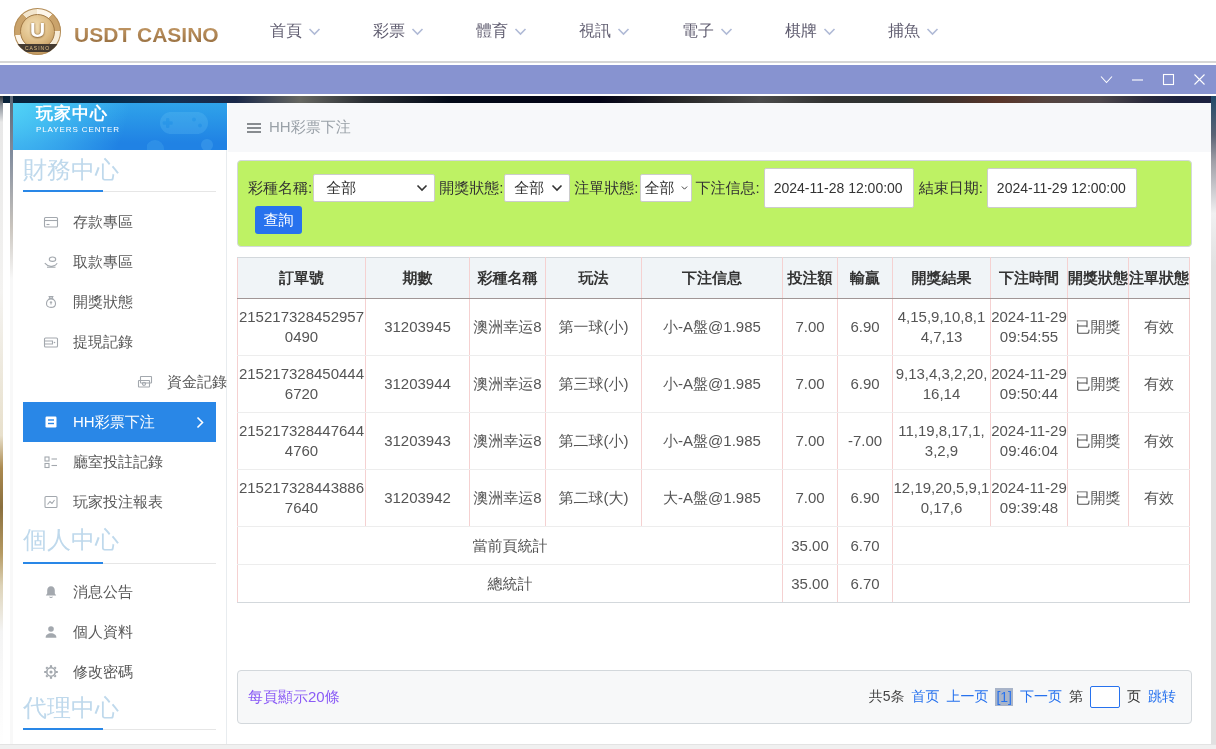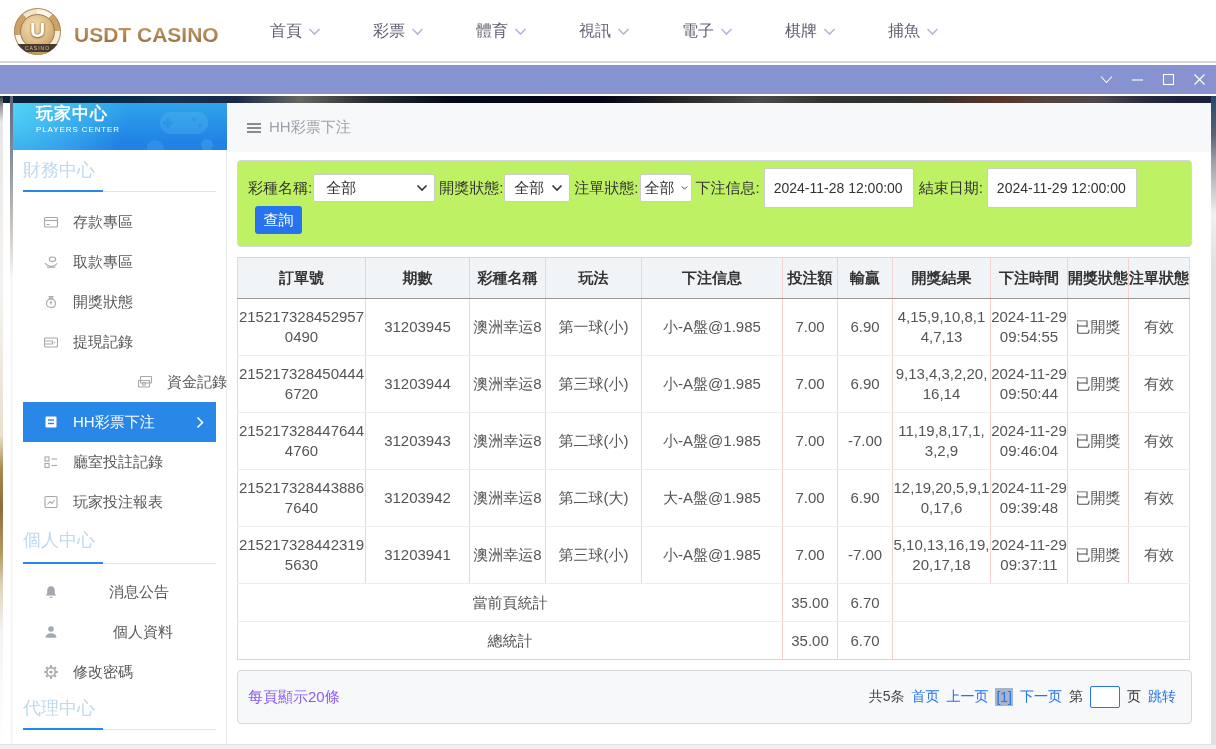--- a/index.html
+++ b/index.html
@@ -41,21 +41,21 @@
   background:linear-gradient(180deg,#214a69 0%,#5b6375 6%,#9f9fa7 10%,#f0f0f1 18%,#e1e1e1 26%,#e1e1e1 100%); }
 
 
 .sidebar { position:absolute; left:13px; top:103px; width:214px; height:641px; background:#fff; border-right:1px solid #e8ecef; }
 .sb-header { position:absolute; left:0; top:0; width:214px; height:47px;
   background:radial-gradient(circle at -5% -20%, #55d8f8 0%, rgba(85,216,248,0) 55%), linear-gradient(180deg,#2fa3ea 0%,#2082e4 85%); color:#fff; padding:0 0 0 23px; overflow:hidden; }
 .sb-header h1 { font-size:17px; font-weight:bold; line-height:21px; letter-spacing:1px; }
 .sb-header .sub { font-size:8px; letter-spacing:0.9px; line-height:10px; margin-top:1px; }
 .sb-pad { position:absolute; right:8px; top:4px; opacity:.35; }
 .sb-body { position:absolute; top:47px; left:0; right:0; bottom:0; }
-.sec-title { position:absolute; left:10px; font-size:18px; color:#bfd9ec; line-height:24px; }
+.sec-title { position:absolute; left:10px; font-size:24px; color:#bfd9ec; line-height:24px; }
 .sec-line { position:absolute; left:10px; width:193px; height:3px; }
 .sec-line .blue { position:absolute; left:0; top:0; width:80px; height:2px; background:#2987e7; }
 .sec-line .gray { position:absolute; left:80px; top:1px; width:113px; height:1px; background:#e6e6e6; }
 .sb-item { position:absolute; left:0; width:214px; height:40px; display:flex; align-items:center; cursor:pointer; color:#585858; }
 .sb-item .ic { width:16px; height:16px; margin-left:30px; color:#a3a8ae; flex:0 0 16px; }
 .sb-item .lbl { font-size:15px; margin-left:14px; }
 .sb-item.active { background:#2987e7; color:#fff; width:193px; margin-left:10px; }
 .sb-item.active .ic { color:#fff; margin-left:20px; }
 .sb-item.active .arrow { position:absolute; right:12px; color:#fff; font-size:14px; }
 
@@ -272,28 +272,28 @@
             <rect x="2" y="2.5" width="12" height="11" rx="1"></rect>
             <path d="M4.5 10.5 l2.5-3 2 2 2.5-3.5" fill="none"></path>
           </svg>
           <span class="lbl">玩家投注報表</span>
         </div>
         <div class="sec-title" style="top: 378px;">個人中心</div>
         <div class="sec-line" style="top: 412px;">
           <div class="blue"></div>
           <div class="gray"></div>
         </div>
-        <div class="sb-item" style="top: 422px; gap: 36px;">
+        <div class="sb-item" style="top: 422px;">
           <svg class="ic" width="16" height="16" viewBox="0 0 16 16" fill="none" stroke="currentColor" stroke-width="1.1">
             <path d="M8 2.2c-2.4 0-3.8 1.9-3.8 4.3v3.1L2.8 11.4h10.4L11.8 9.6V6.5c0-2.4-1.4-4.3-3.8-4.3z" fill="currentColor" stroke="none"></path>
             <path d="M6.6 12.6a1.5 1.5 0 0 0 2.8 0" fill="none"></path>
           </svg>
           <span class="lbl">消息公告</span>
         </div>
-        <div class="sb-item" style="top: 462px; gap: 40px;">
+        <div class="sb-item" style="top: 462px;">
           <svg class="ic" width="16" height="16" viewBox="0 0 16 16" fill="none" stroke="currentColor" stroke-width="1.1">
             <circle cx="8" cy="5" r="2.8" fill="currentColor" stroke="none"></circle>
             <path d="M2.6 13.8c0-3 2.4-4.6 5.4-4.6s5.4 1.6 5.4 4.6z" fill="currentColor" stroke="none"></path>
           </svg>
           <span class="lbl">個人資料</span>
         </div>
         <div class="sb-item" style="top: 502px;">
           <svg class="ic" width="16" height="16" viewBox="0 0 16 16" fill="none" stroke="currentColor" stroke-width="1.1">
             <circle cx="8" cy="8" r="4.2" fill="none" stroke-width="1.6"></circle>
             <circle cx="8" cy="8" r="1.6" fill="currentColor" stroke="none"></circle>
@@ -434,33 +434,20 @@
             <td>澳洲幸运8</td>
             <td>第二球(大)</td>
             <td>大-A盤@1.985</td>
             <td>7.00</td>
             <td>6.90</td>
             <td>12,19,20,5,9,10,17,6</td>
             <td>2024-11-29 09:39:48</td>
             <td>已開獎</td>
             <td>有效</td>
           </tr>
-          <tr>
-            <td>2152173284423195630</td>
-            <td>31203941</td>
-            <td>澳洲幸运8</td>
-            <td>第三球(小)</td>
-            <td>小-A盤@1.985</td>
-            <td>7.00</td>
-            <td>-7.00</td>
-            <td>5,10,13,16,19,20,17,18</td>
-            <td>2024-11-29 09:37:11</td>
-            <td>已開獎</td>
-            <td>有效</td>
-          </tr>
           <tr class="summary">
             <td colspan="5">當前頁統計</td>
             <td>35.00</td>
             <td>6.70</td>
             <td colspan="4"></td>
           </tr>
           <tr class="summary">
             <td colspan="5">總統計</td>
             <td>35.00</td>
             <td>6.70</td>

